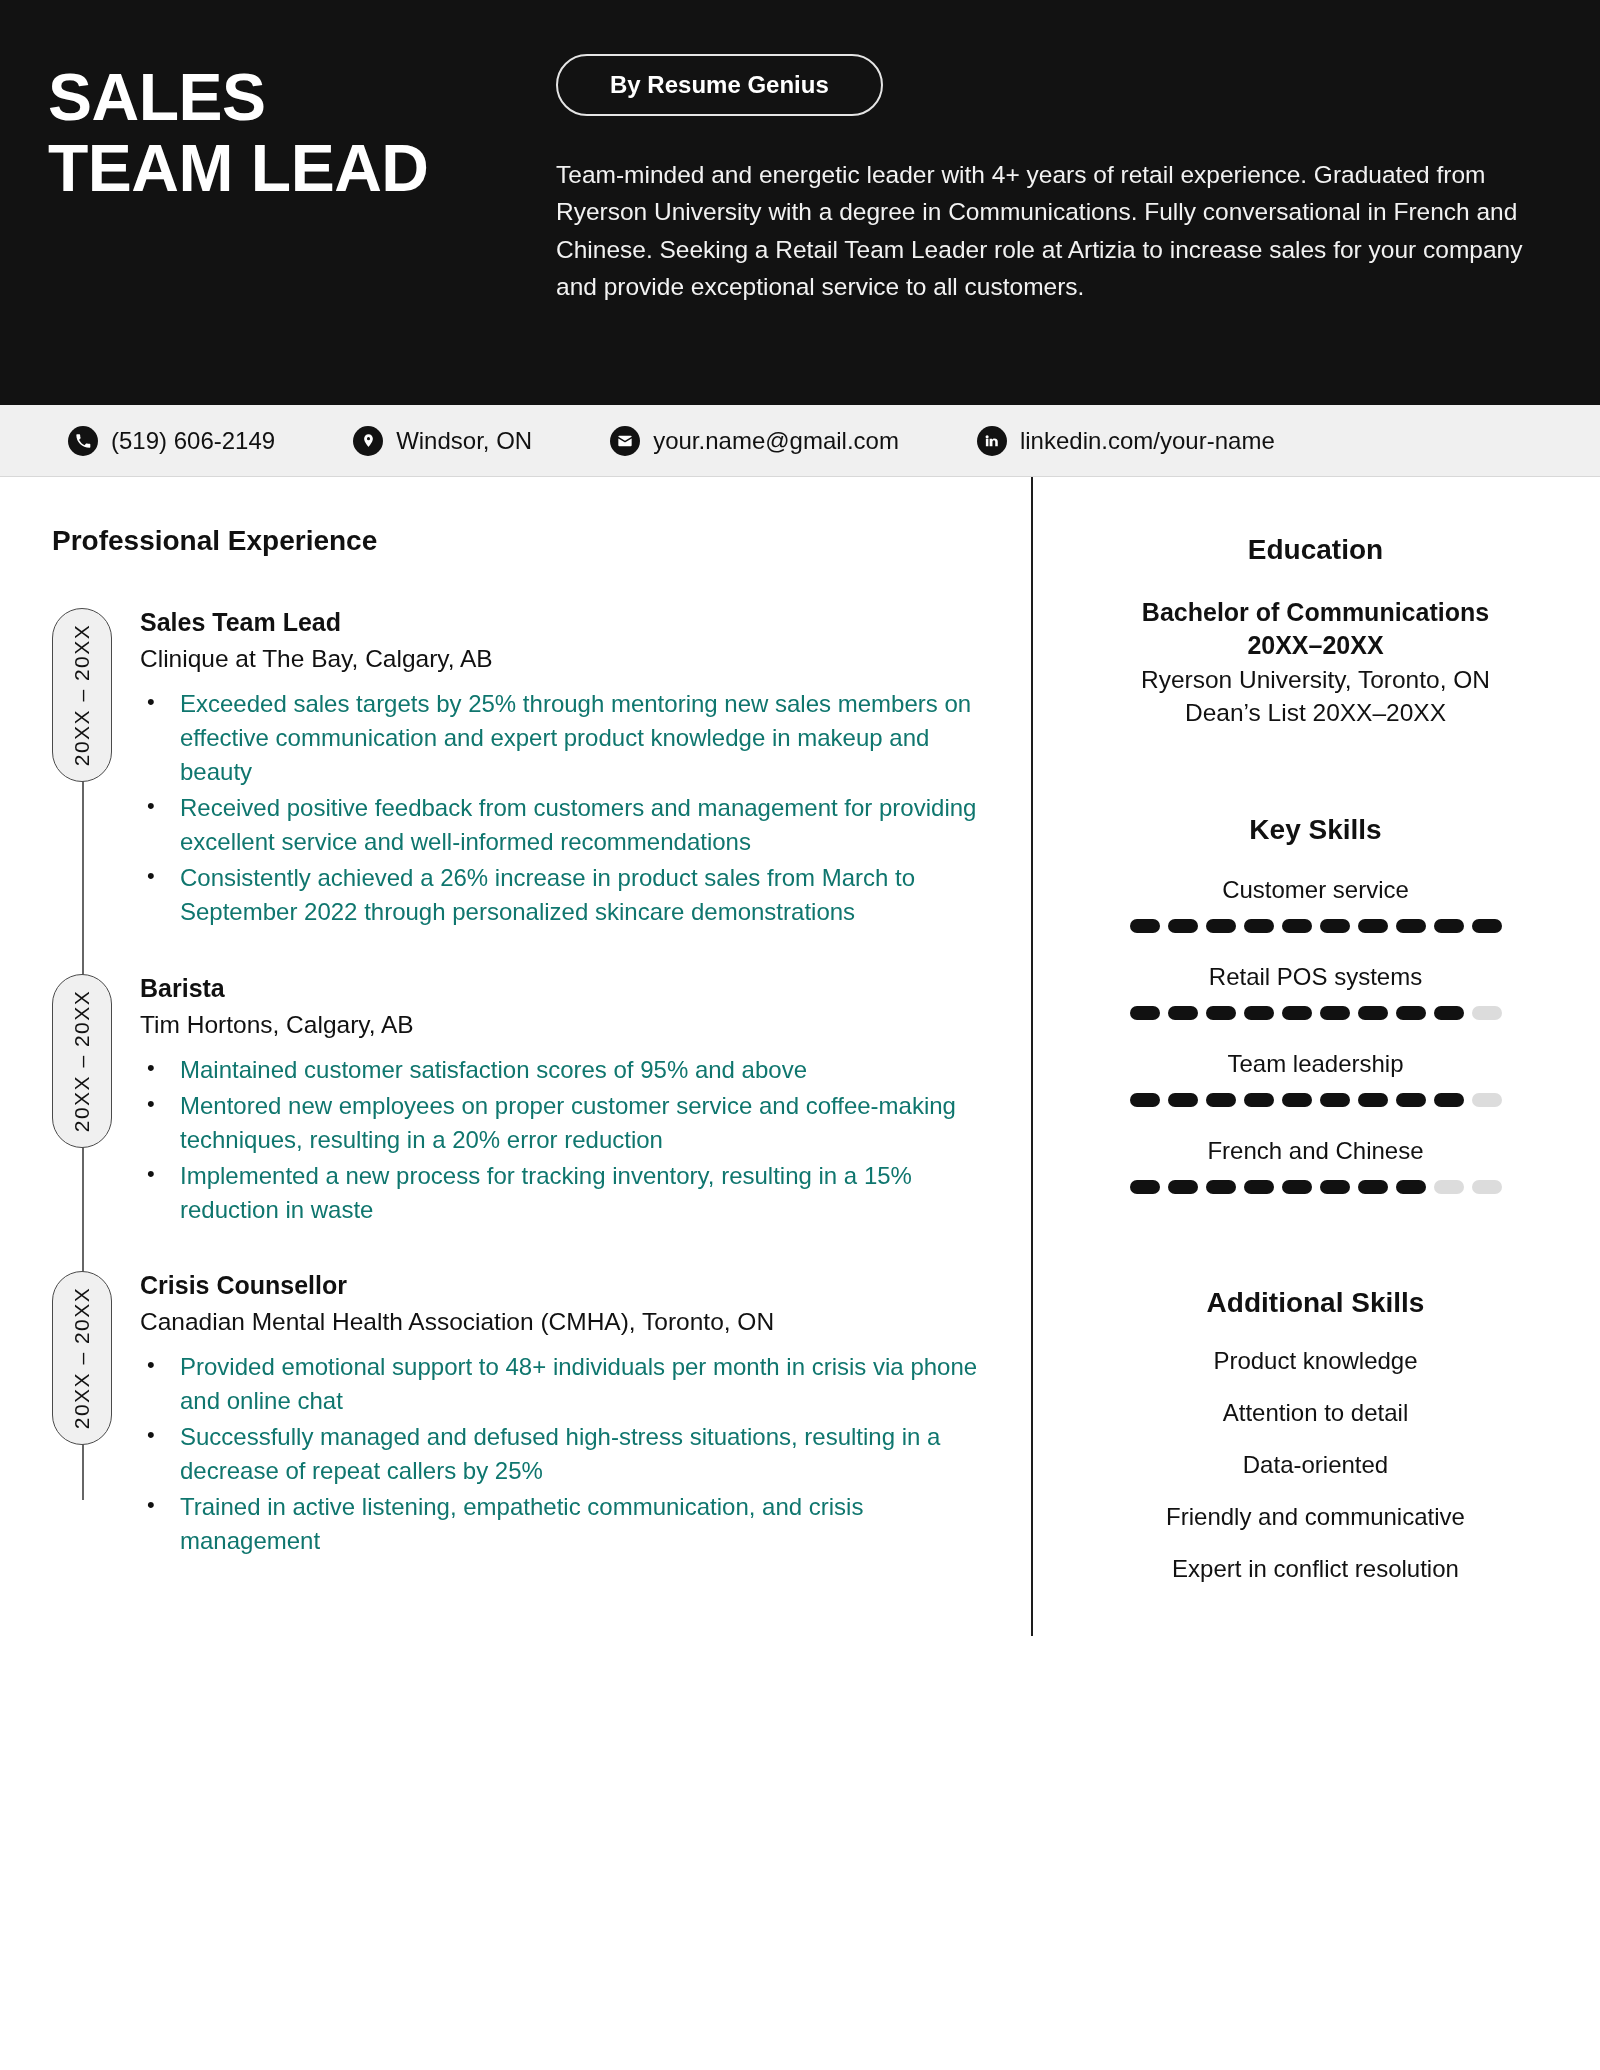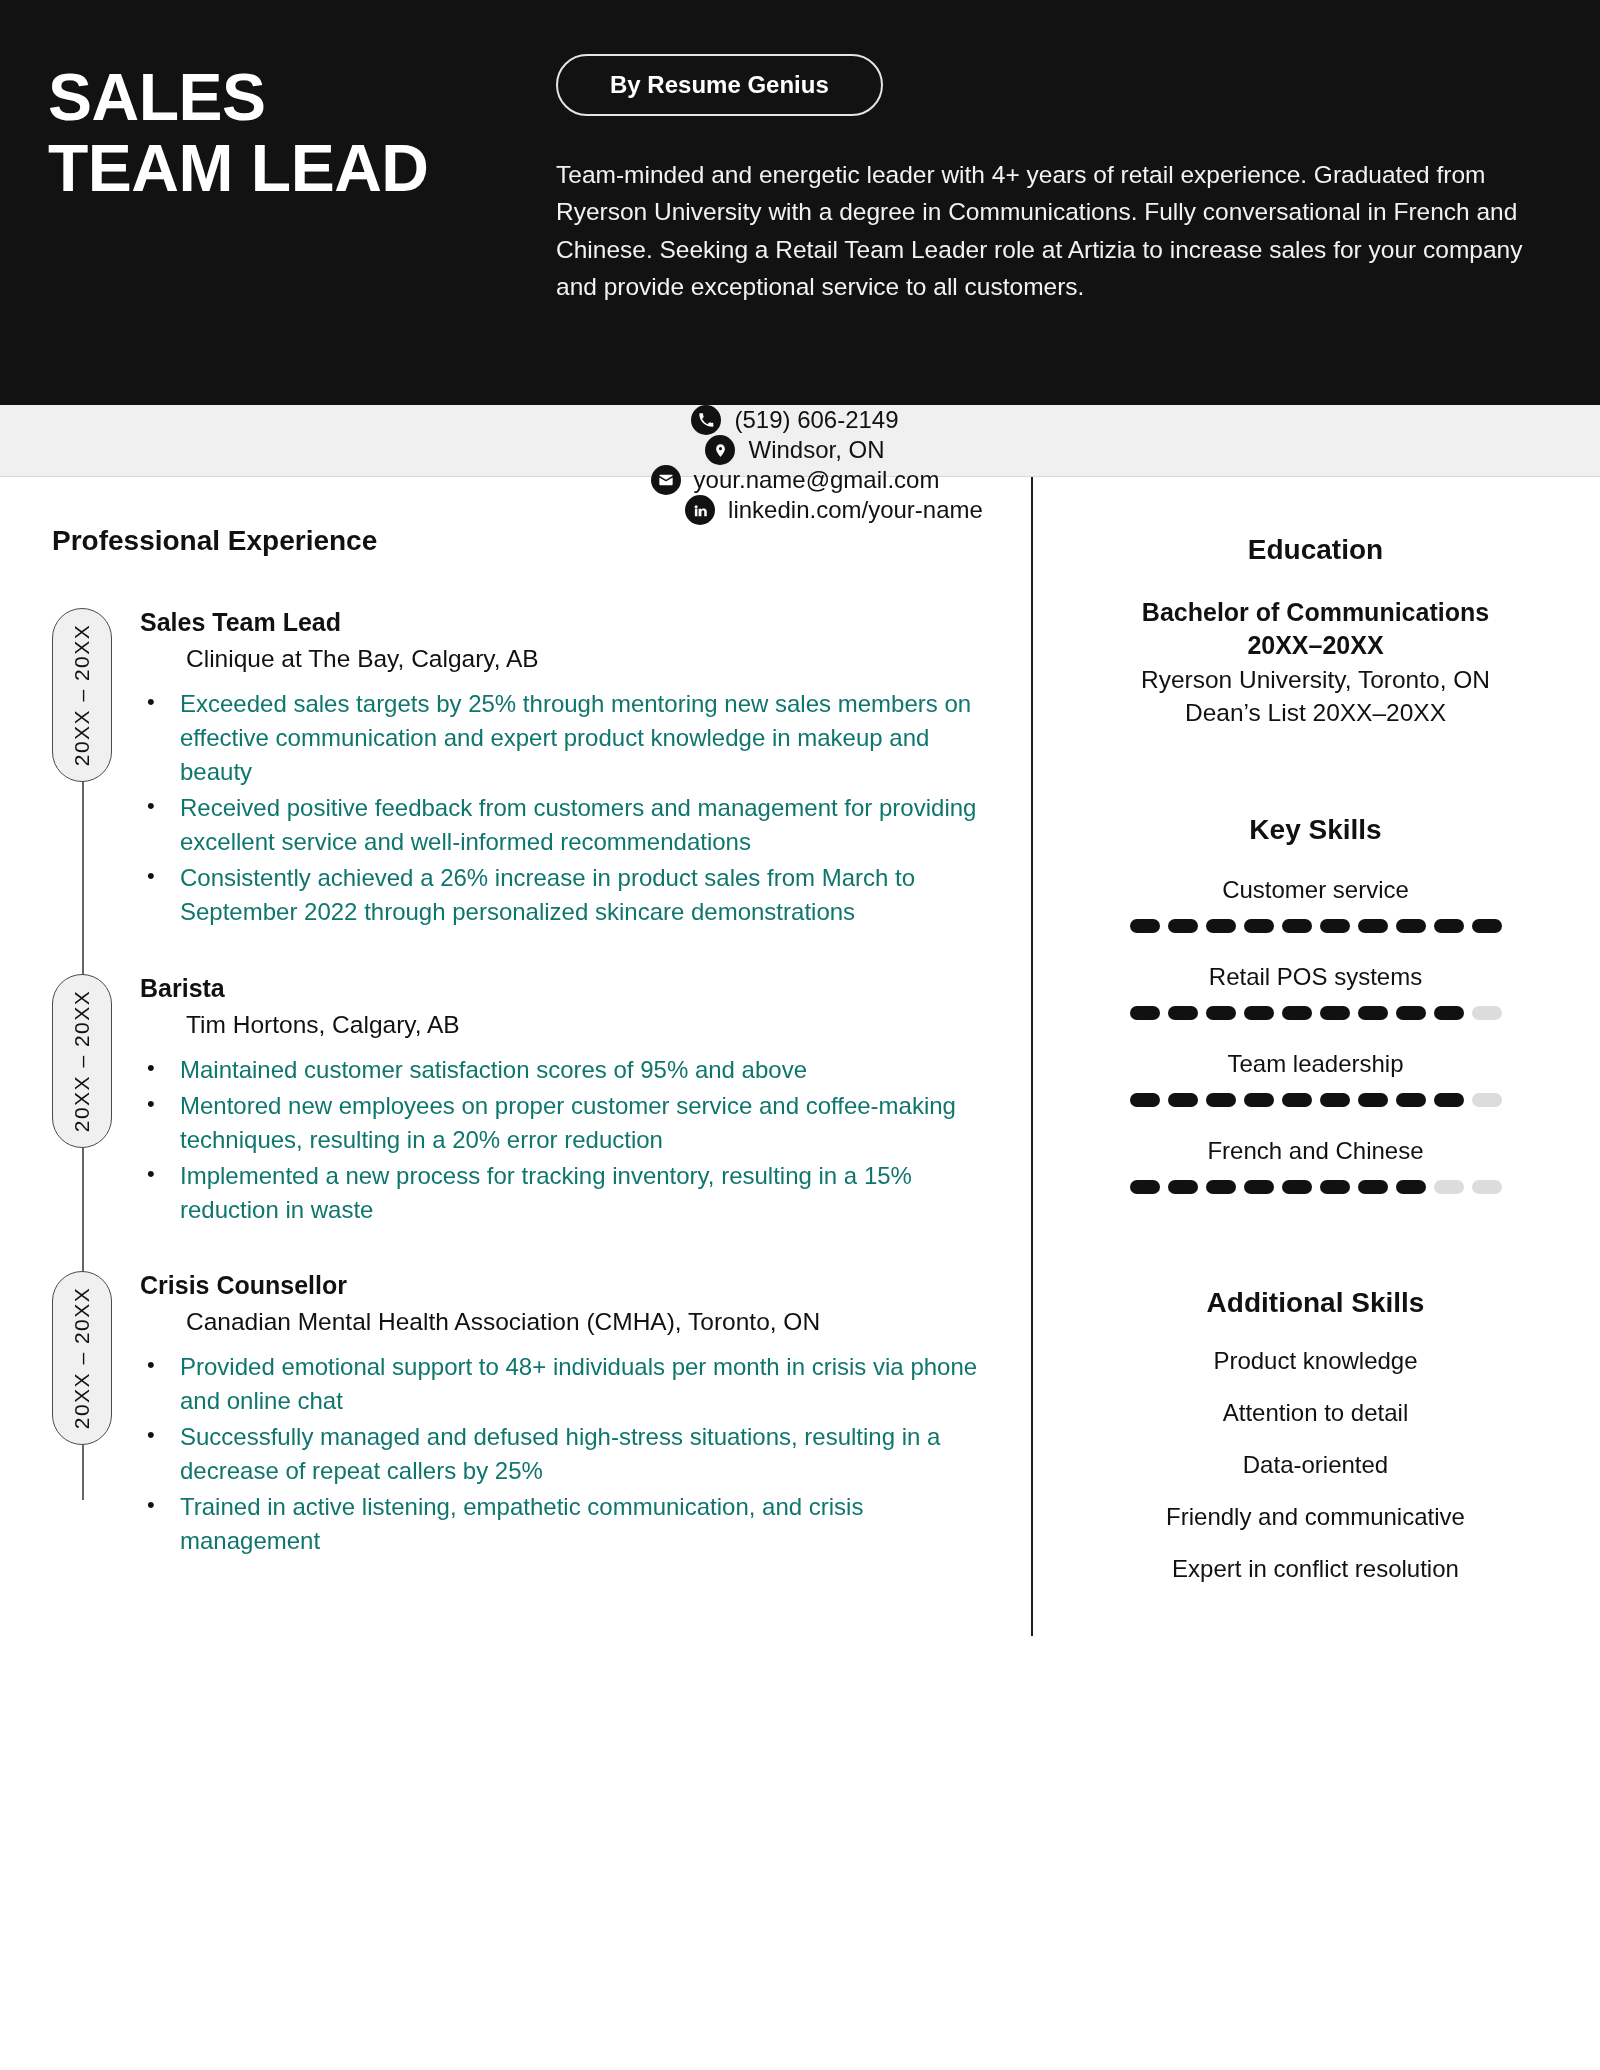--- a/index.html
+++ b/index.html
@@ -71,21 +71,20 @@
 
   
   .contact-bar {
     background: #f0f0f0;
     height: 72px;
     display: flex;
     align-items: center;
     padding-left: 68px;
     box-sizing: border-box;
     border-bottom: 1px solid #d8d8d8;
-    flex-direction: column;
   }
   .contact-item {
     display: flex;
     align-items: center;
     font-size: 24px;
     color: #111111;
     margin-right: 78px;
     white-space: nowrap;
   }
   .contact-item:last-child { margin-right: 0; }
@@ -188,21 +187,20 @@
   .job-title {
     font-size: 25px;
     font-weight: bold;
     color: #111111;
     margin-bottom: 8px;
   }
   .job-org {
     font-size: 24.5px;
     color: #111111;
     margin-bottom: 14px;
-    margin-left: 46px;
   }
   .job-bullets {
     margin: 0;
     padding: 0;
     list-style: none;
   }
   .job-bullets li {
     position: relative;
     padding-left: 40px;
     font-size: 24px;

